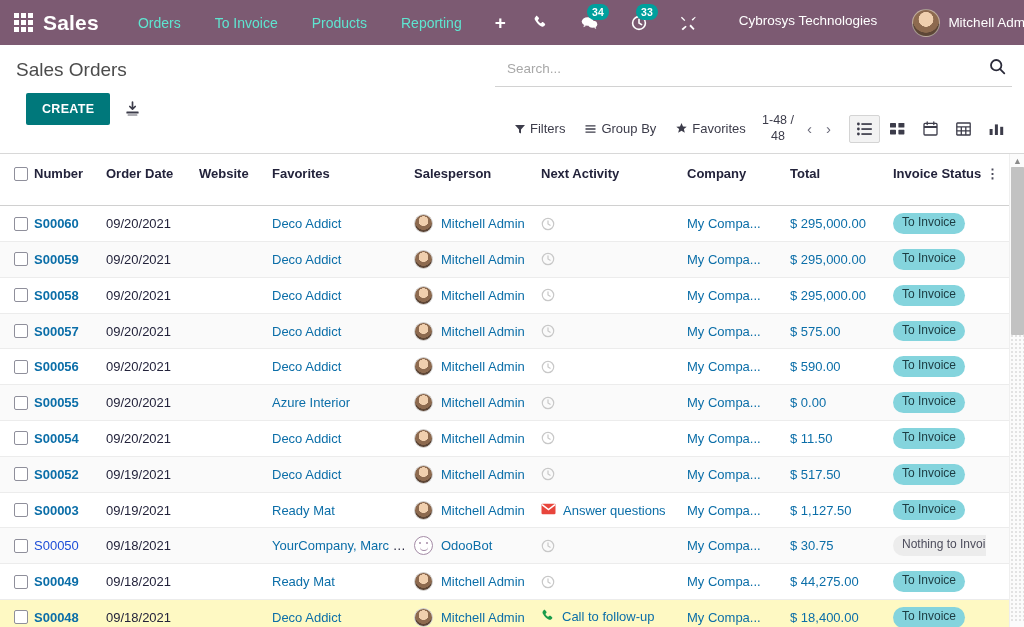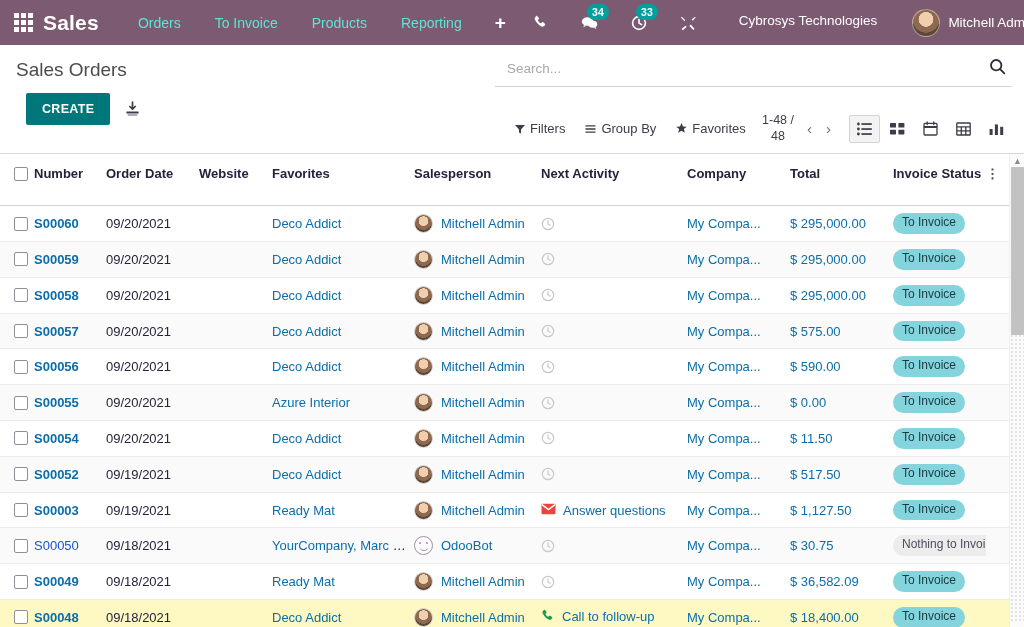--- a/index.html
+++ b/index.html
@@ -823,21 +823,21 @@
           </td>
           <td class="c-activity">
             <span class="clock-empty">
               <svg width="14" height="14" viewBox="0 0 14 14" fill="none" stroke="#c8c8c8" stroke-width="1.2">
                 <circle cx="7" cy="7" r="5.7"></circle>
                 <path d="M7 3.9V7l2.1 1.3" stroke-linecap="round"></path>
               </svg>
             </span>
           </td>
           <td class="c-company"><span class="link">My Compa...</span></td>
-          <td class="c-total"><span class="link">$ 36,582.09</span></td>
+          <td class="c-total"><span class="link">$ 44,275.00</span></td>
           <td class="c-status"><span class="badge badge-info">To Invoice</span></td>
           <td class="c-opt"></td>
         </tr>
         <tr class="hovered">
           <td class="c-check">
             <span class="cbox"></span>
           </td>
           <td class="c-number"><span class="link-b">S00048</span></td>
           <td class="c-date">09/18/2021</td>
           <td class="c-website"></td>

